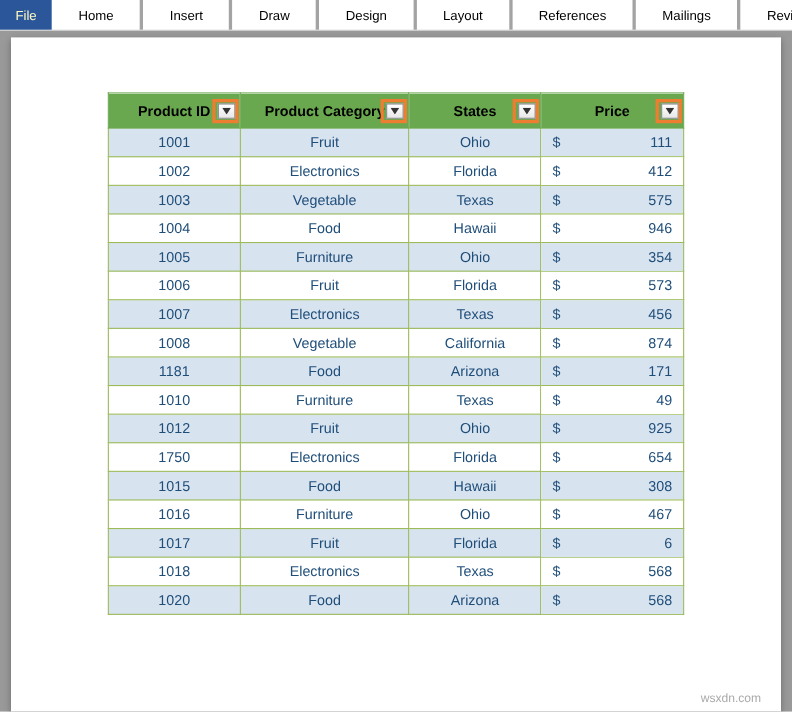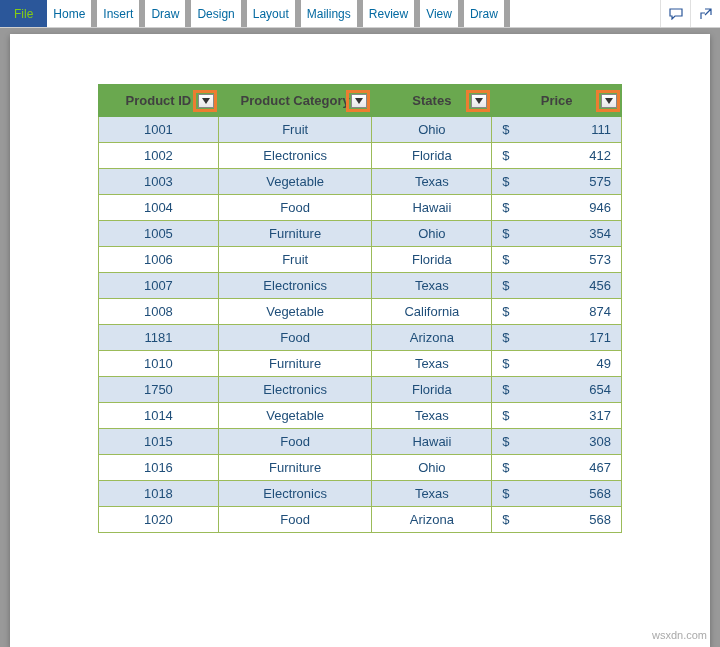--- a/index.html
+++ b/index.html
@@ -12,31 +12,31 @@
     }
     .ribbon {
       display: flex;
       align-items: center;
       background: #fff;
       border-bottom: 1px solid #d0d0d0;
       height: 28px;
       font-size: 12px;
     }
     .ribbon .tab {
-      padding: 0 6px;
+      padding: 0 24px;
       height: 100%;
       display: flex;
       align-items: center;
-      color: #0369a1;
+      color: #000000;
       cursor: pointer;
-      border-right: 6px solid #a3a3a3;
+      border-right: 3px solid #a3a3a3;
     }
     .ribbon .tab.file {
       background: #2b579a;
-      color: #84cc16;
+      color: #fef9c3;
       padding: 0 14px;
       border: none;
     }
     .ribbon .spacer { flex: 1; }
     .ribbon .iconbtn {
       width: 30px;
       height: 100%;
       display: flex;
       align-items: center;
       justify-content: center;
@@ -62,21 +62,21 @@
       margin: 0 auto;
       width: 524px;
     }
     table {
       border-collapse: collapse;
       width: 100%;
       font-size: 13px;
     }
     th {
       background: #6aa84f;
-      color: #404040;
+      color: #000000;
       font-weight: bold;
       text-align: center;
       height: 32px;
       position: relative;
       border: 1px solid #6aa84f;
       padding: 0 6px;
     }
     th .label { display: inline-block; }
     .filter-btn {
       position: absolute;
@@ -122,36 +122,37 @@
       padding-right: 10px;
       position: relative;
     }
     td.price .cur {
       position: absolute;
       left: 10px;
     }
     .watermark {
       position: absolute;
       bottom: 6px;
-      right: 13px;
+      right: 28px;
       font-size: 11px;
       color: #aaa;
       font-family: Arial, sans-serif;
     }
   </style>
 </head>
 <body>
 
 <div class="ribbon">
   <div class="tab file">File</div>
   <div class="tab">Home</div>
     <div class="tab">Insert</div>
     <div class="tab">Draw</div>
     <div class="tab">Design</div>
     <div class="tab">Layout</div>
+    <div class="tab">References</div>
     <div class="tab">Mailings</div>
     <div class="tab">Review</div>
     <div class="tab">View</div>
     <div class="tab">Draw</div>
   <div class="spacer"></div>
   <div class="iconbtn">
     <svg width="14" height="12" viewBox="0 0 14 12">
         <path d="M1 1h12v7H6l-3 3V8H1z" fill="none" stroke="#2b579a" stroke-width="1.2"></path>
       </svg>
   </div>
@@ -245,42 +246,48 @@
               <td class="col-state">Arizona</td>
               <td class="col-price price"><span class="cur">$</span><span>171</span></td>
             </tr>
             <tr>
               <td class="col-id">1010</td>
               <td class="col-cat">Furniture</td>
               <td class="col-state">Texas</td>
               <td class="col-price price"><span class="cur">$</span><span>49</span></td>
             </tr>
             <tr>
+              <td class="col-id">1012</td>
+              <td class="col-cat">Fruit</td>
+              <td class="col-state">Ohio</td>
+              <td class="col-price price"><span class="cur">$</span><span>925</span></td>
+            </tr>
+            <tr>
               <td class="col-id">1750</td>
               <td class="col-cat">Electronics</td>
               <td class="col-state">Florida</td>
               <td class="col-price price"><span class="cur">$</span><span>654</span></td>
             </tr>
             <tr>
-              <td class="col-id">1014</td>
-              <td class="col-cat">Vegetable</td>
-              <td class="col-state">Texas</td>
-              <td class="col-price price"><span class="cur">$</span><span>317</span></td>
-            </tr>
-            <tr>
               <td class="col-id">1015</td>
               <td class="col-cat">Food</td>
               <td class="col-state">Hawaii</td>
               <td class="col-price price"><span class="cur">$</span><span>308</span></td>
             </tr>
             <tr>
               <td class="col-id">1016</td>
               <td class="col-cat">Furniture</td>
               <td class="col-state">Ohio</td>
               <td class="col-price price"><span class="cur">$</span><span>467</span></td>
+            </tr>
+            <tr>
+              <td class="col-id">1017</td>
+              <td class="col-cat">Fruit</td>
+              <td class="col-state">Florida</td>
+              <td class="col-price price"><span class="cur">$</span><span>6</span></td>
             </tr>
             <tr>
               <td class="col-id">1018</td>
               <td class="col-cat">Electronics</td>
               <td class="col-state">Texas</td>
               <td class="col-price price"><span class="cur">$</span><span>568</span></td>
             </tr>
             <tr>
               <td class="col-id">1020</td>
               <td class="col-cat">Food</td>

